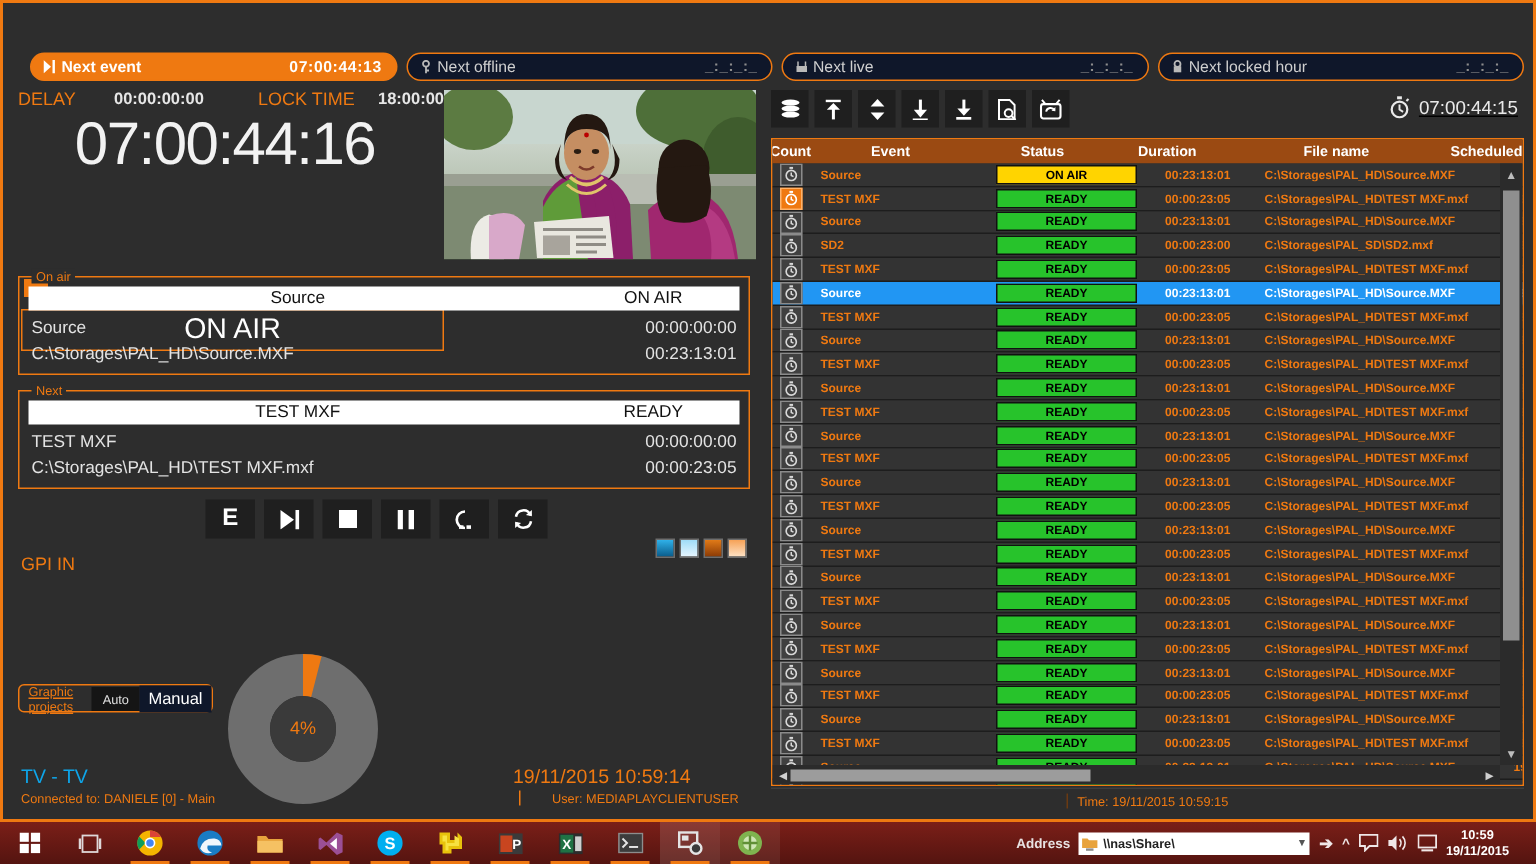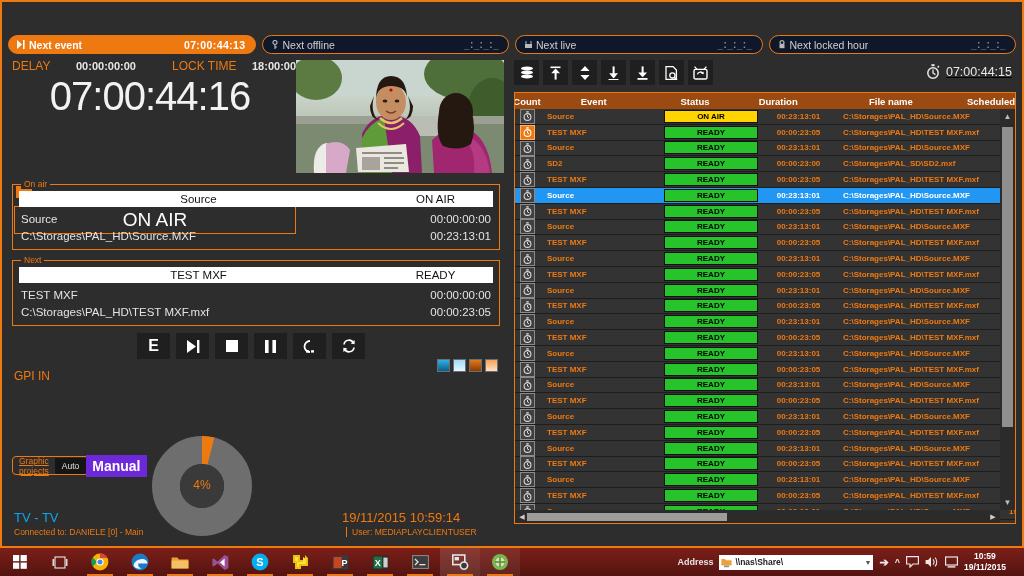--- a/index.html
+++ b/index.html
@@ -23,21 +23,21 @@
   .title-txt{
     position:absolute;left:29px;top:5px;font-size:11.5px;color:#e8e8e8;
   }
   .winbtns{position:absolute;right:4px;top:0;height:24px;display:flex;align-items:center;}
   .winbtn{width:20px;height:24px;display:flex;align-items:center;justify-content:center;
     color:#dcdcdc;font-size:11px;cursor:default;}
   
   .menubar{position:absolute;left:0;top:19px;height:16px;display:flex;}
   .menuitem{color:#ef7911;font-size:10.5px;padding:2px 11px;cursor:default;}
   
-  .pillrow{position:absolute;left:6px;top:33px;right:6px;height:19px;display:flex;gap:6px;justify-content:center;}
+  .pillrow{position:absolute;left:18px;top:33px;right:6px;height:19px;display:flex;gap:6px;justify-content:center;}
   .pill{
     flex:1;border:1px solid #ef7911;border-radius:10px;position:relative;
     display:flex;align-items:center;background:#0f172a;box-sizing:border-box;
   }
   .pill.active{background:#ef7911;}
   .pill .pico{font-size:9px;margin-left:8px;color:#b9b9b9;width:11px;text-align:center;}
   .pill.active .pico{color:#fff;}
   .pill .plab{font-size:10.5px;color:#cfcfcf;margin-left:1px;}
   .pill.active .plab{color:#fff;font-weight:bold;}
   .pill .pval{position:absolute;right:9px;font-size:10px;color:#8d8d8d;font-weight:bold;letter-spacing:.4px;}
@@ -68,33 +68,33 @@
   
   .transport{position:absolute;left:131px;top:275px;display:flex;gap:6px;}
   .tbtn{width:33px;height:26px;background:#1f1f1f;display:flex;align-items:center;justify-content:center;}
   .swatches{position:absolute;right:8px;top:301px;display:flex;gap:3px;}
   .sw{width:11px;height:11px;border:1px solid #6e6e6e;}
   .gpiin{position:absolute;left:8px;top:311px;font-size:12px;color:#ef7911;}
   .gproj{position:absolute;left:6px;top:398px;width:130px;height:19px;border:1px solid #ef7911;
     border-radius:4px;display:flex;align-items:center;box-sizing:border-box;}
   .gproj .lnk{font-size:8.5px;color:#ef7911;text-decoration:underline;margin-left:6px;}
   .gproj .auto{font-size:8.5px;color:#e0e0e0;background:#151515;padding:3px 7px;margin-left:6px;}
-  .gproj .man{font-size:14px;color:#fff;background:#6d28d9;padding:3px 6px;font-weight:bold;}
+  .gproj .man{font-size:11px;color:#fff;background:#0f172a;padding:3px 6px;font-weight:normal;}
   .donutwrap{position:absolute;left:146px;top:378px;width:100px;height:100px;}
   .donut-label{position:absolute;left:0;top:42px;width:100px;text-align:center;
     font-size:12px;color:#ef7911;}
   .ledbox{position:absolute;left:10px;top:492px;width:64px;height:22px;border:1px solid #4a4a4a;
     display:flex;align-items:center;justify-content:space-around;background:#2d2d2d;}
   .led{width:17px;height:15px;border-radius:50%;border:1px solid #777;display:flex;
     align-items:center;justify-content:center;}
   .bottominfo{position:absolute;left:0;right:0;bottom:2px;height:30px;}
   .bi-tv{position:absolute;left:8px;top:0;font-size:13px;color:#0ea5e9;}
   .bi-conn{position:absolute;left:8px;top:17px;font-size:8.5px;color:#ef7911;}
   .bi-date{position:absolute;left:336px;top:0;font-size:13px;color:#ef7911;}
-  .bi-user{position:absolute;left:340px;top:17px;font-size:8.5px;color:#ef7911;border-left:1px solid #ef7911;padding-left:5px;}
+  .bi-user{position:absolute;left:340px;top:17px;font-size:8.5px;color:#ef7911;border-left:1px solid #ef7911;padding-left:21px;}
   
   .rightpane{position:absolute;left:508px;top:56px;right:4px;bottom:4px;}
   .toolbar{position:absolute;left:4px;top:2px;display:flex;gap:4px;}
   .tb{width:25px;height:25px;background:#1f1f1f;display:flex;align-items:center;justify-content:center;}
   .clocktc{position:absolute;right:6px;top:6px;display:flex;align-items:center;gap:6px;text-decoration:underline;}
   .clocktc .tcv{font-size:12.5px;color:#e9e9e9;}
   .grid{position:absolute;left:4px;top:34px;right:2px;bottom:18px;border:1px solid #ef7911;
     background:#2b2b2b;box-sizing:border-box;overflow:hidden;}
   .ghead{display:flex;height:16px;background:#9b4a12;align-items:center;}
   .ghead div{font-size:9.5px;color:#fff;font-weight:bold;text-align:center;}
@@ -969,20 +969,23 @@
         <div class="vs-arrow" style="bottom:0;">▼</div>
       </div>
       <div class="hscroll">
         <div class="hs-arrow">◀</div>
         <div class="hs-thumb"></div>
         <div style="flex:1"></div>
         <div class="hs-arrow">▶</div>
       </div>
     </div>
 
+    <div class="gridstatus">
+      <span>Time: 19/11/2015 10:59:15</span>
+    </div>
   </div>
 </div>
 
 <div class="taskbar">
   <div class="tb-items">
     <div class="tb-i">
       <span>
         <svg width="14" height="14" viewBox="0 0 14 14">
             <rect x="0" y="0" width="6.2" height="6.2" fill="#fff"></rect>
             <rect x="7.6" y="0" width="6.2" height="6.2" fill="#fff"></rect>

